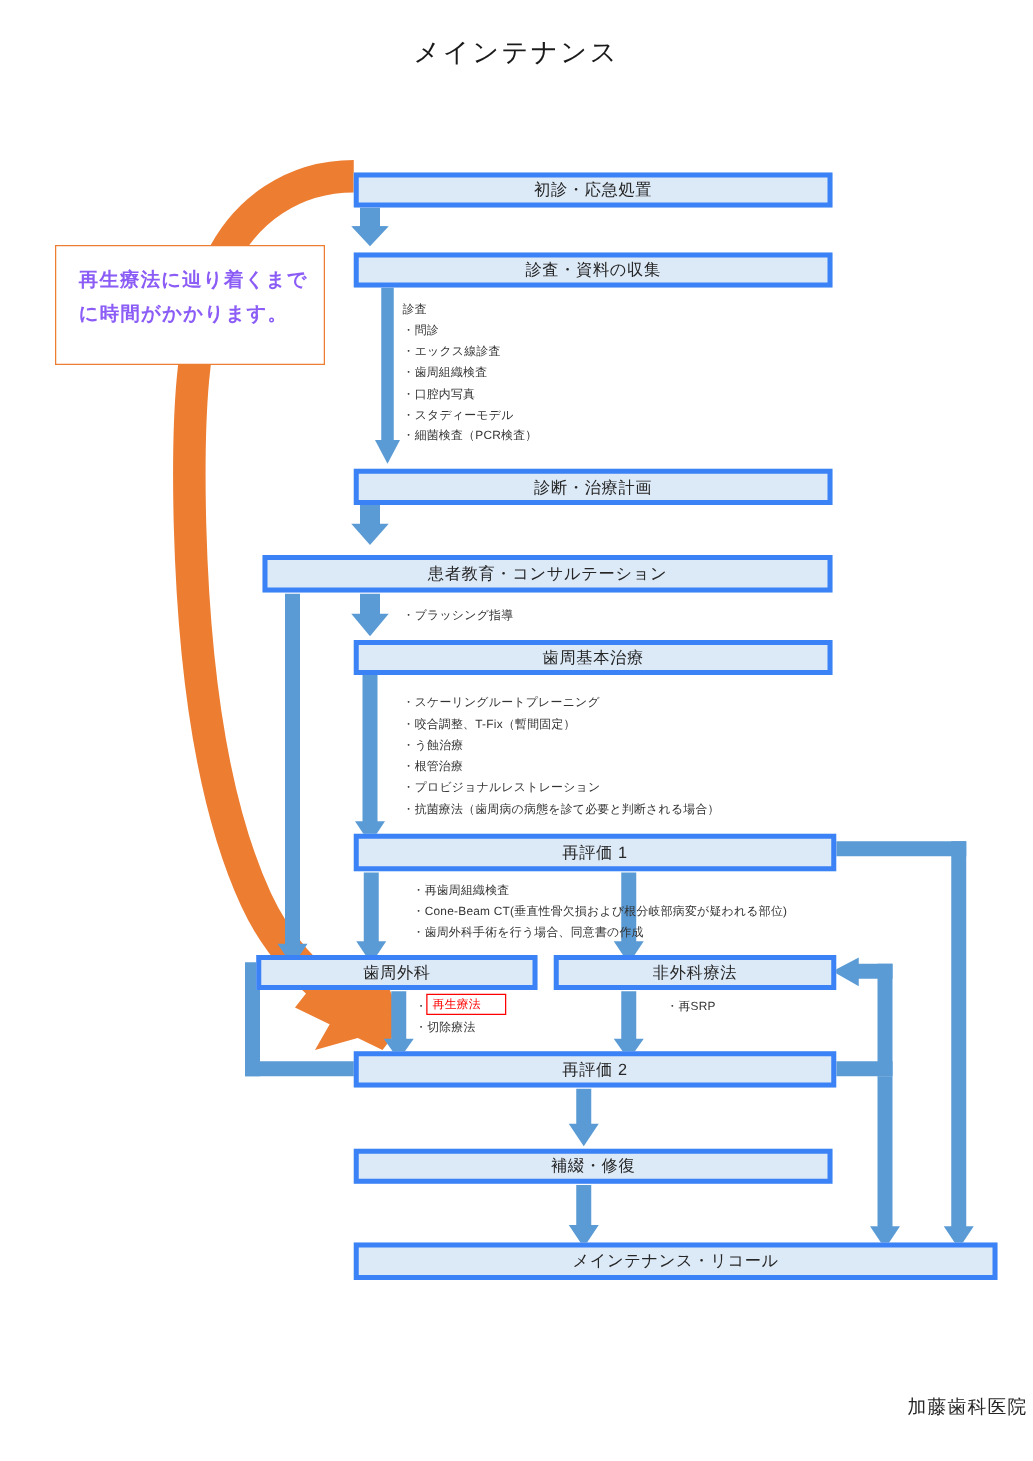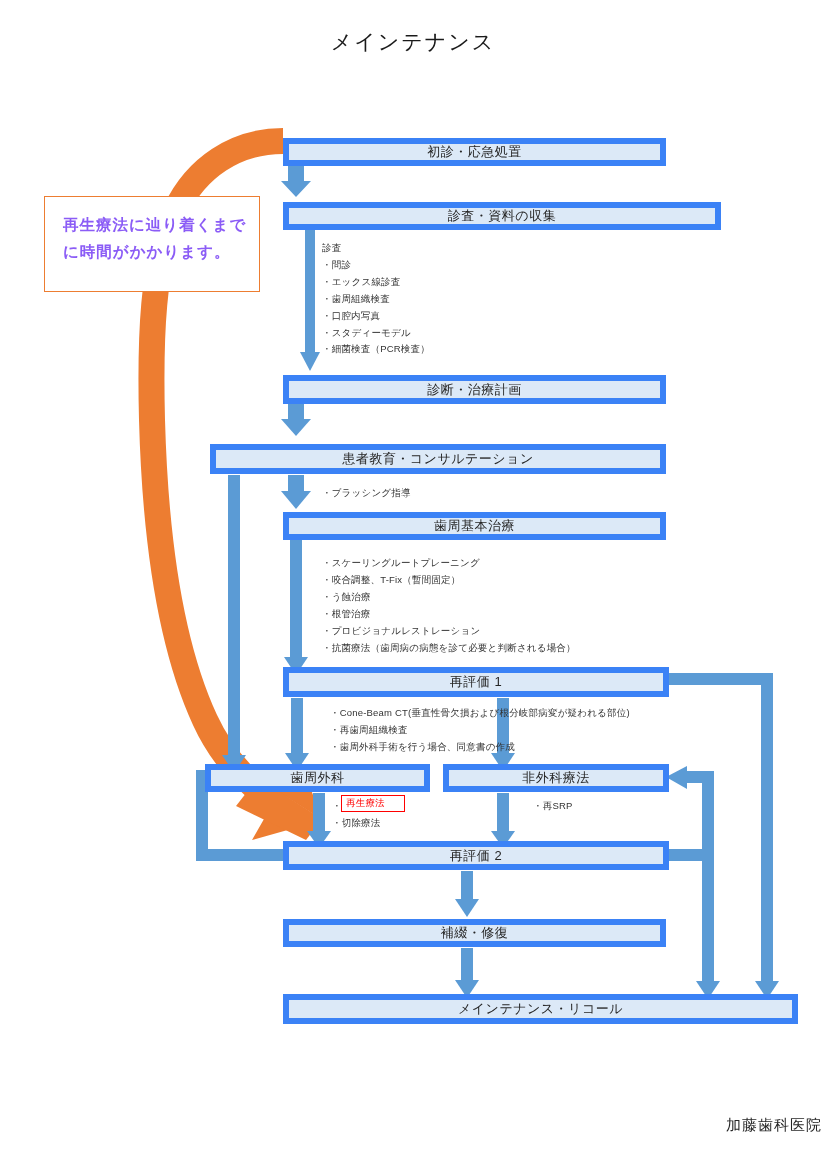--- a/index.html
+++ b/index.html
@@ -2,21 +2,21 @@
 <html><head>
 <meta charset="utf-8">
 <style>
   html,body{margin:0;padding:0;background:#ffffff;}
   body{width:826px;height:1169px;position:relative;overflow:hidden;
        font-family:"Liberation Sans","DejaVu Sans",sans-serif;color:#1a1a1a;}
   #stage{position:absolute;left:0;top:0;width:826px;height:1169px;}
 
   .svg-layer{position:absolute;left:0;top:0;width:826px;height:1169px;pointer-events:none;}
 
-  .node{position:absolute;box-sizing:border-box;background:#dce9f7;border:6px solid #3b82f6;
+  .node{position:absolute;box-sizing:border-box;background:#dce9f7;border:4px solid #3b82f6;
         display:flex;align-items:center;justify-content:center;font-size:13px;color:#262626;
         letter-spacing:.5px;}
 
   .title{position:absolute;left:0;top:28px;width:826px;text-align:center;font-size:21px;color:#1a1a1a;
          letter-spacing:2px;}
 
   .callout{position:absolute;box-sizing:border-box;background:#ffffff;border:1.5px solid #ed7d31;
            padding:14px 16px 12px 18px;}
   .callout-line{color:#8b5cf6;font-weight:bold;font-size:15.5px;line-height:1.75;letter-spacing:1px;
                 white-space:nowrap;}
@@ -138,21 +138,21 @@
       <rect x="702" y="861" width="12" height="124" fill="#5b9bd5"></rect>
       <polygon points="696,981 720,981 708,999" fill="#5b9bd5"></polygon>
     </g>
 
   </svg>
 
   <div class="node" style="left:283px;top:138px;width:383px;height:28px;">
     <span>初診・応急処置</span>
   </div>
 
-  <div class="node" style="left:283px;top:202px;width:438px;height:28px;">
+  <div class="node" style="left:283px;top:202px;width:383px;height:28px;">
     <span>診査・資料の収集</span>
   </div>
 
   <div class="node" style="left:283px;top:375px;width:383px;height:29px;">
     <span>診断・治療計画</span>
   </div>
 
   <div class="node" style="left:210px;top:444px;width:456px;height:30px;">
     <span>患者教育・コンサルテーション</span>
   </div>
@@ -202,22 +202,22 @@
   <div class="notes" style="left:322px;top:555px;">
     <div>・スケーリングルートプレーニング</div>
     <div>・咬合調整、T-Fix（暫間固定）</div>
     <div>・う蝕治療</div>
     <div>・根管治療</div>
     <div>・プロビジョナルレストレーション</div>
     <div>・抗菌療法（歯周病の病態を診て必要と判断される場合）</div>
   </div>
 
   <div class="notes" style="left:330px;top:705px;">
+    <div>・再歯周組織検査</div>
     <div>・Cone-Beam CT(垂直性骨欠損および根分岐部病変が疑われる部位)</div>
-    <div>・再歯周組織検査</div>
     <div>・歯周外科手術を行う場合、同意書の作成</div>
   </div>
 
   <div class="notes" style="left:332px;top:798px;">
     <div>・</div>
   </div>
   <div class="redbox" style="left:341px;top:795px;width:64px;height:17px;">
     <span>再生療法</span>
   </div>
   <div class="notes" style="left:332px;top:815px;">

